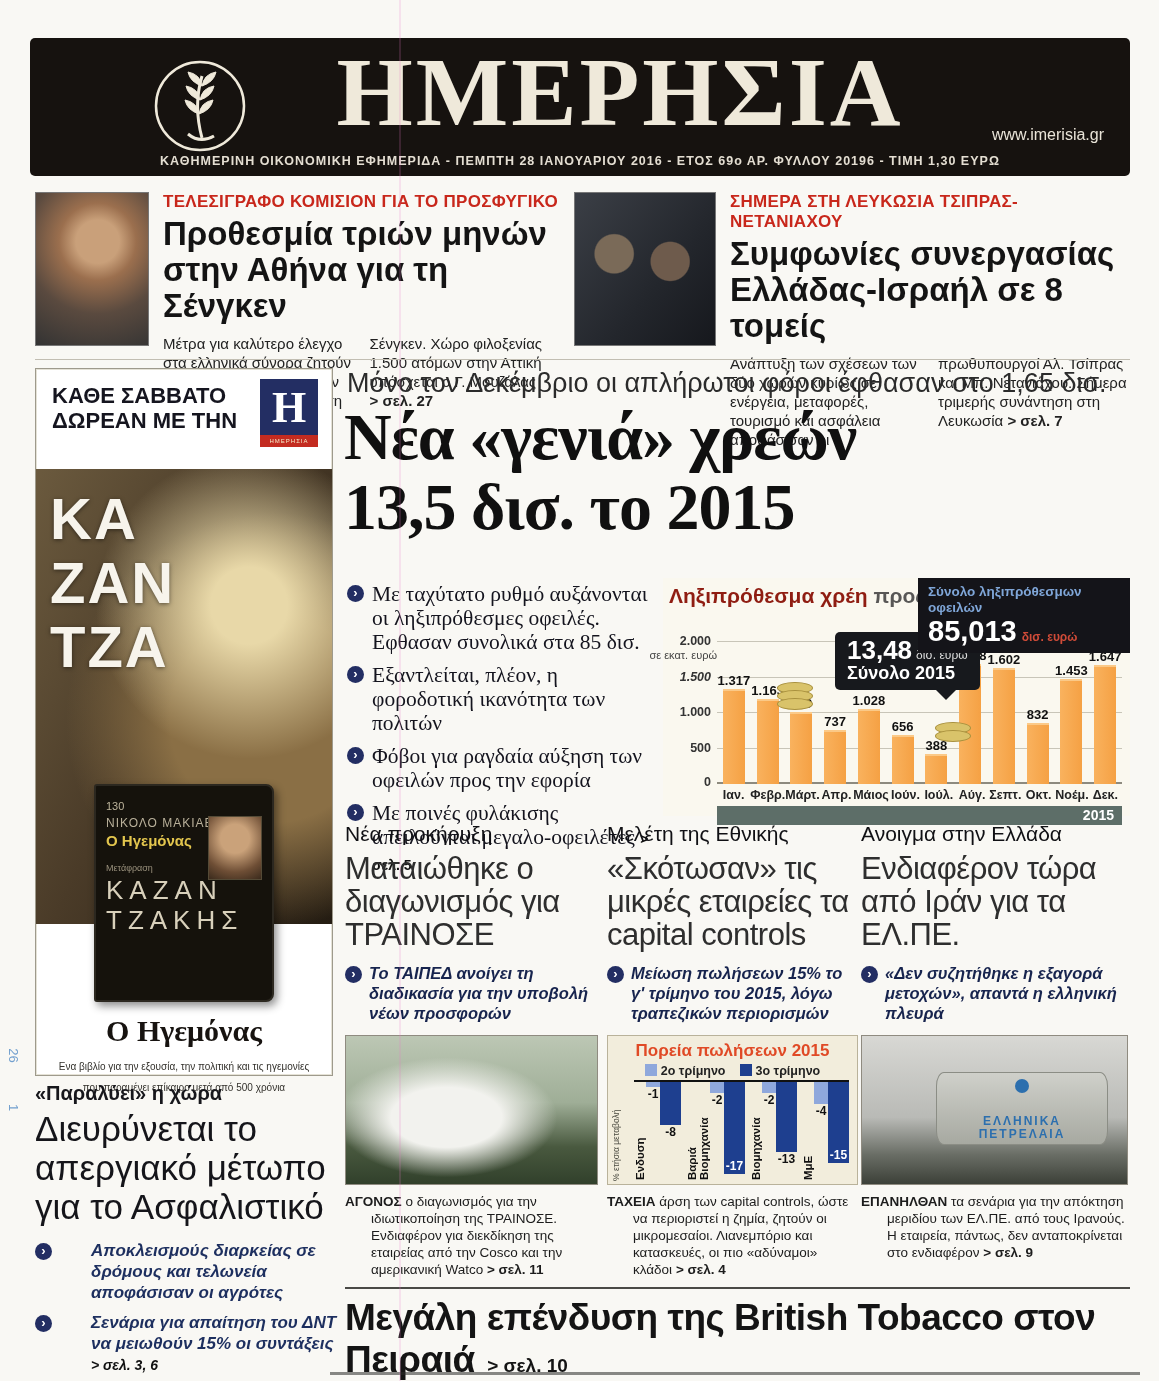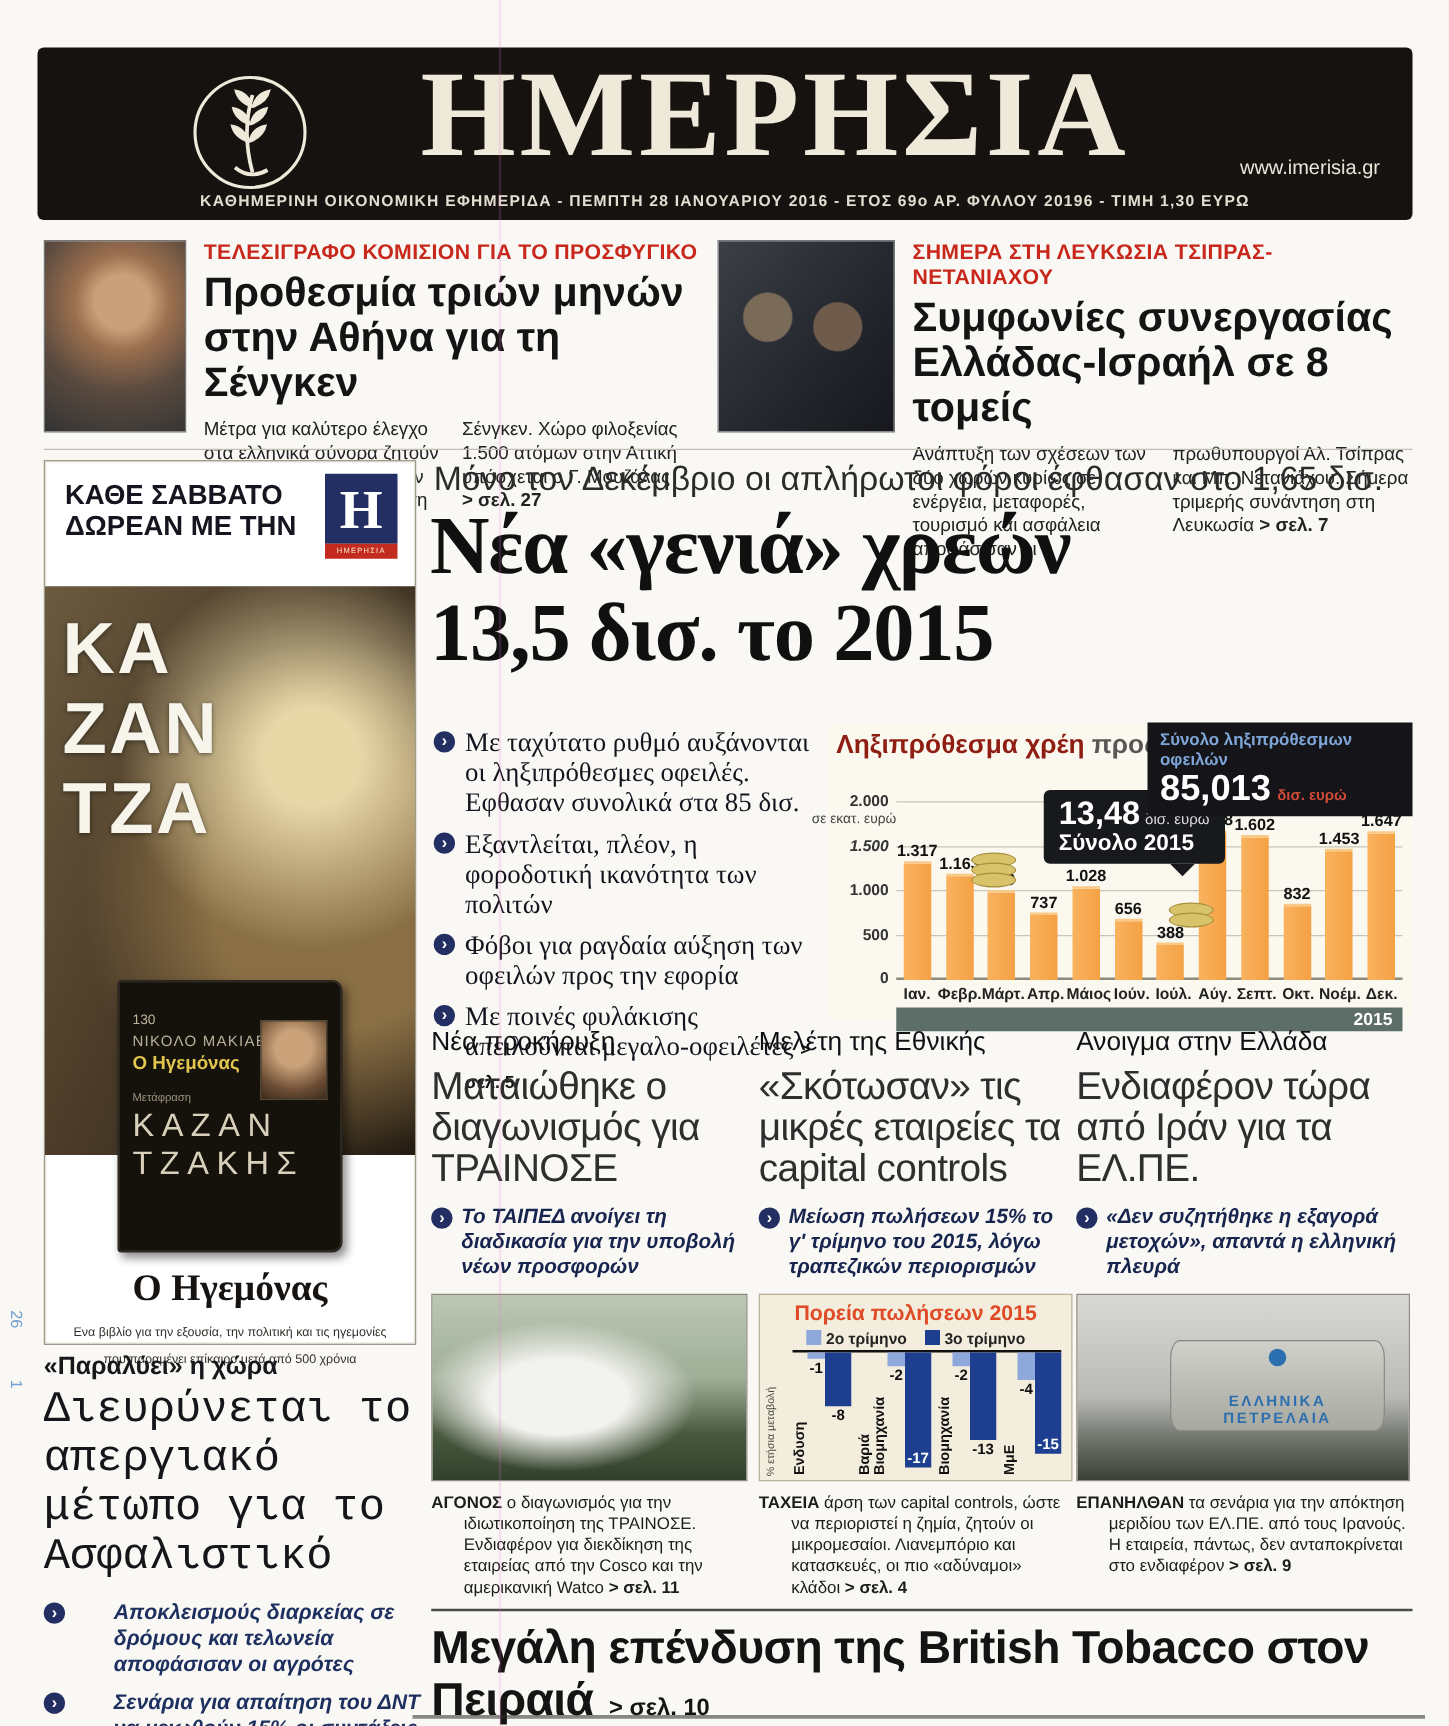--- a/index.html
+++ b/index.html
@@ -47,21 +47,21 @@
      color:#fff;font-family:"Liberation Serif",serif;font-weight:bold;font-size:44px;}
   .hlogo .rs{width:58px;height:12px;background:#c32b20;color:#f4e9c8;font-size:6px;text-align:center;line-height:12px;letter-spacing:1px;}
   .promo-photo{position:relative;height:455px;background:
      radial-gradient(circle at 72% 30%,#e8d8a8 0 10%,transparent 40%),
      radial-gradient(circle at 80% 55%,#8a6f45 0 30%,transparent 60%),
      linear-gradient(115deg,#6b5a3e 0%,#4a3b28 45%,#241c12 100%);}
   .kz{position:absolute;left:14px;top:18px;color:#f7f4ec;font-weight:bold;font-size:58px;line-height:64px;letter-spacing:2px;
       text-shadow:0 1px 4px rgba(0,0,0,.5);}
   .book{position:absolute;left:58px;bottom:-78px;width:180px;height:218px;background:#15120c;
         border:2px solid #2c2820;border-radius:3px 8px 8px 3px;box-shadow:3px 4px 8px rgba(0,0,0,.45);
-        padding:20px 10px;box-sizing:border-box;color:#cfc7b2;}
+        padding:10px 10px;box-sizing:border-box;color:#cfc7b2;}
   .book .num{font-size:11px;color:#bdb49c;}
   .book .auth{font-size:12px;letter-spacing:1px;color:#b9b09a;margin-top:2px;}
   .book .btl{font-size:15px;font-weight:bold;color:#e3c64e;margin-top:2px;}
   .book .portrait{position:absolute;right:10px;top:30px;width:52px;height:62px;
       background:radial-gradient(circle at 50% 35%,#caa27a 0 30%,#6e4e35 70%,#3a2a1c 100%);border:1px solid #544a36;}
   .book .mt{font-size:9px;color:#9a917d;margin-top:14px;}
   .book .kzt{font-size:26px;line-height:30px;letter-spacing:6px;color:#d8d0bb;font-weight:normal;margin-top:2px;}
   .promo-bot{position:relative;padding:90px 18px 0 18px;text-align:center;}
   .promo-bot .bt{font-family:"Liberation Serif",serif;font-weight:bold;font-size:30px;color:#171310;}
   .promo-bot .bd{font-size:10px;line-height:21px;color:#33312c;margin-top:8px;}
@@ -141,21 +141,21 @@
   .mg-wrap{display:flex;flex-direction:column;align-items:center;}
   .mg-bar{position:relative;}
   .mg-val{font-size:12px;font-weight:bold;color:#111;}
   .mg-valin{position:absolute;bottom:1px;width:100%;text-align:center;color:#fff;font-size:12px;font-weight:bold;}
   .mini-ylab{position:absolute;left:-23px;top:4px;writing-mode:vertical-rl;transform:rotate(180deg);
      font-size:8.5px;color:#4a4a40;height:95px;}
 
   
   .strike{position:absolute;left:35px;top:1082px;width:302px;}
   .skick{font-size:20px;font-weight:bold;color:#17171c;margin:0 0 4px 0;}
-  .shead{font-family:Liberation Mono, monospace;font-size:35px;line-height:39px;font-weight:normal;color:#15151a;margin:0 0 14px 0;}
+  .shead{font-family:Liberation Sans, sans-serif;font-size:35px;line-height:39px;font-weight:normal;color:#15151a;margin:0 0 14px 0;}
   .strike .b-tx{font-size:17px;line-height:21px;font-style:italic;font-weight:bold;color:#1d2f5f;margin-left:31px;}
 
   
   .banner{position:absolute;left:345px;top:1287px;width:785px;border-top:2px solid #4a4a46;border-bottom:2px solid #6b6b65;
      padding:8px 0 10px 0;}
   .banner .bt{font-size:37px;font-weight:bold;color:#141414;letter-spacing:-.5px;}
   .banner .br{font-size:19px;font-weight:bold;color:#141414;margin-left:8px;}
   .bottom-edge{position:absolute;left:330px;bottom:6px;width:810px;height:3px;background:#2a2a28;opacity:.55;}
 </style>
 </head>

